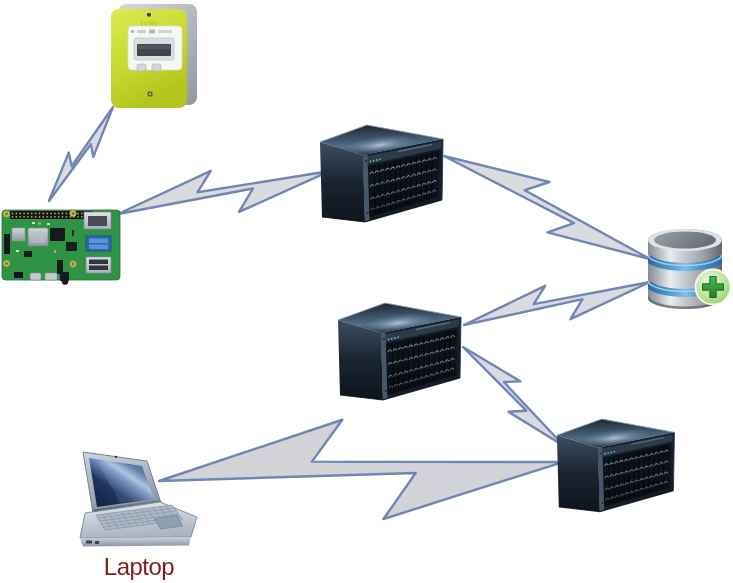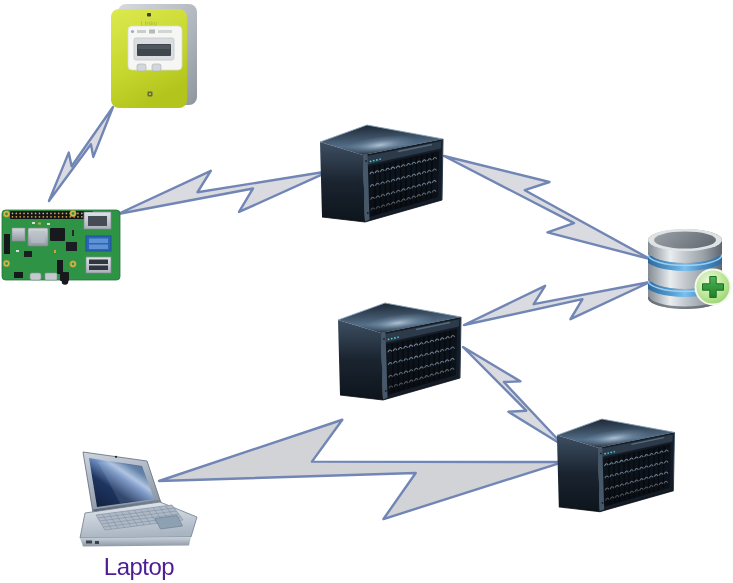--- a/index.html
+++ b/index.html
@@ -1,20 +1,20 @@
 <!DOCTYPE html>
 <html><head>
 <meta charset="utf-8">
 <style>
   html,body{margin:0;padding:0;background:#ffffff;}
   .stage{position:relative;width:733px;height:583px;background:#ffffff;overflow:hidden;
          font-family:"Liberation Sans",sans-serif;}
   .stage svg{position:absolute;left:0;top:0;}
   .node-label{position:absolute;left:101px;top:552px;width:76px;height:29px;
-              background:#ffffff;color:#4c1d95;font-size:24px;line-height:29px;
+              background:#ffffff;color:#7f1d1d;font-size:24px;line-height:29px;
               text-align:center;letter-spacing:-0.5px;}
 </style>
 </head>
 <body>
 
 <div class="stage">
 <svg id="diagram-svg" width="733" height="583" viewBox="0 0 733 583">
   <defs>
     <linearGradient id="gSrvTop" x1="0" y1="0" x2="0.15" y2="1">
       <stop offset="0" stop-color="#18222e"></stop>

